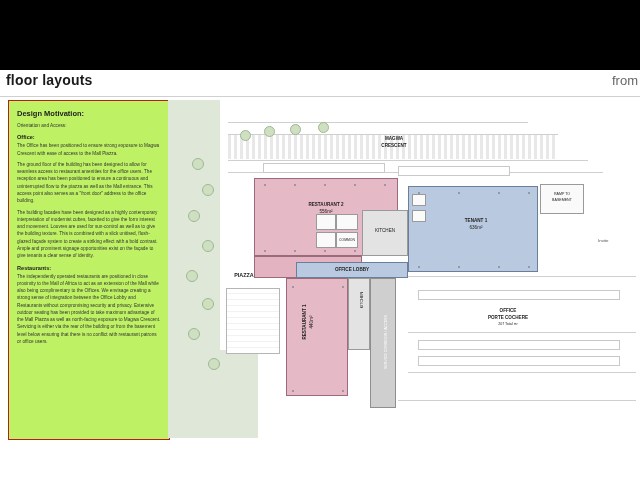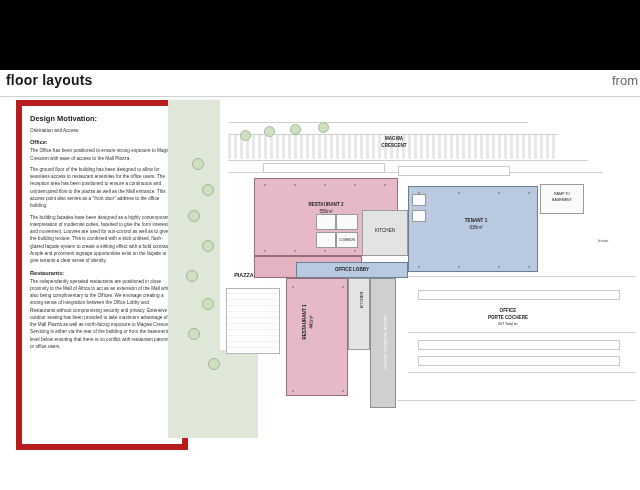--- a/index.html
+++ b/index.html
@@ -8,21 +8,21 @@
 
   
   .sheet{position:absolute;left:0;top:70px;width:640px;height:420px;background:#ffffff;}
 
   .title-bar{position:absolute;left:0;top:70px;width:640px;height:26px;background:#fff;}
   .title-bar .title{position:absolute;left:6px;top:2px;font-size:14px;font-weight:bold;color:#1a1a1a;letter-spacing:.2px;}
   .title-bar .right-title{position:absolute;right:2px;top:3px;font-size:13px;color:#666;}
   .rule{position:absolute;left:0;top:96px;width:640px;height:1px;background:#d0d0d0;}
 
   
-  .panel{position:absolute;left:16px;top:100px;width:160px;height:338px;background:#ffffff;border:6px solid #b91c1c;}
+  .panel{position:absolute;left:8px;top:100px;width:160px;height:338px;background:#bef264;border:1px solid #b91c1c;}
   .panel .inner{padding:6px 8px 8px 8px;}
   .panel h2{font-size:7.5px;margin:2px 0 4px 0;color:#1d1d1d;font-weight:bold;}
   .panel h3{font-size:5.6px;margin:5px 0 2px 0;color:#1d1d1d;font-weight:bold;}
   .panel p{font-size:4.7px;line-height:1.55;margin:0 0 4px 0;color:#333;text-align:left;}
 
   
   .plan{position:absolute;left:168px;top:100px;width:468px;height:338px;background:#ffffff;overflow:hidden;}
 
   .greenband{position:absolute;left:0;top:0;width:52px;height:338px;background:#dfe8d8;}
   .greenband2{position:absolute;left:0;top:250px;width:90px;height:88px;background:#dfe8d8;}

